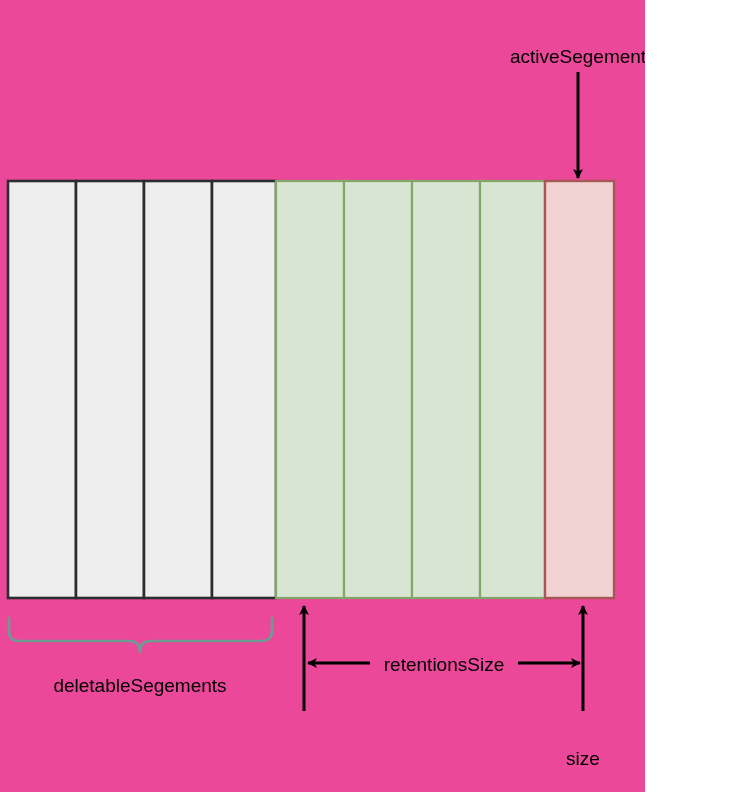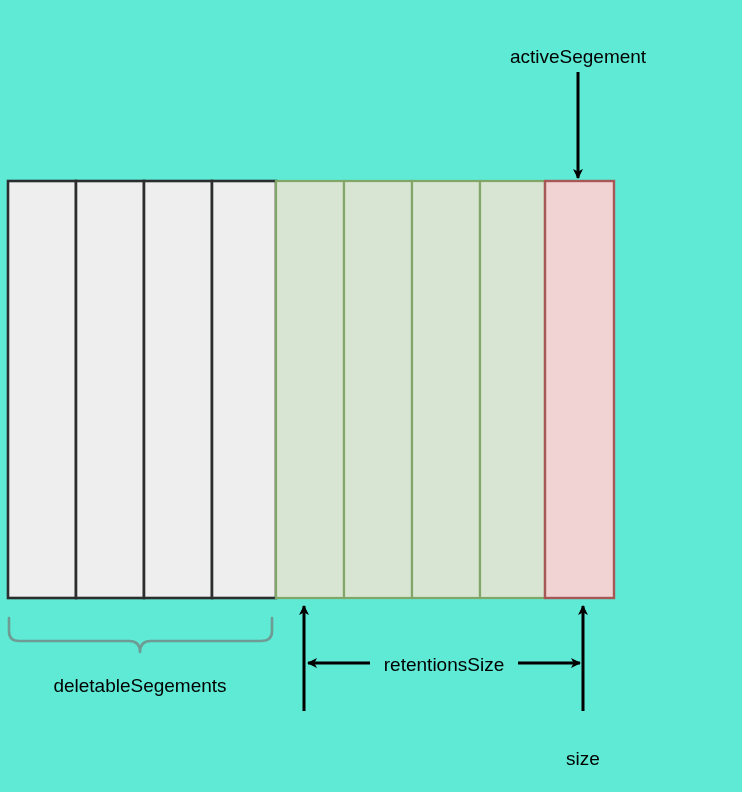--- a/index.html
+++ b/index.html
@@ -5,23 +5,23 @@
   html, body {
     margin: 0;
     padding: 0;
     background: #ffffff;
   }
   body {
     font-family: "Liberation Sans", sans-serif;
   }
   #canvas {
     position: relative;
-    width: 742px;
+    width: 645px;
     height: 792px;
-    background: #5eead4;
+    background: #ec4899;
     overflow: hidden;
   }
   #canvas svg.layer {
     position: absolute;
     left: 0;
     top: 0;
     width: 742px;
     height: 792px;
     overflow: visible;
   }

